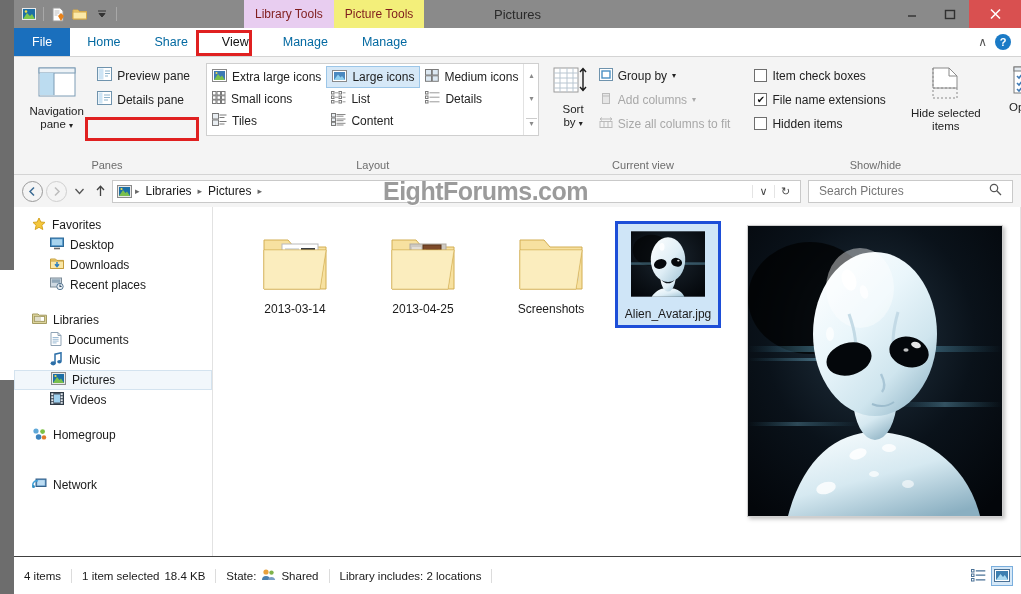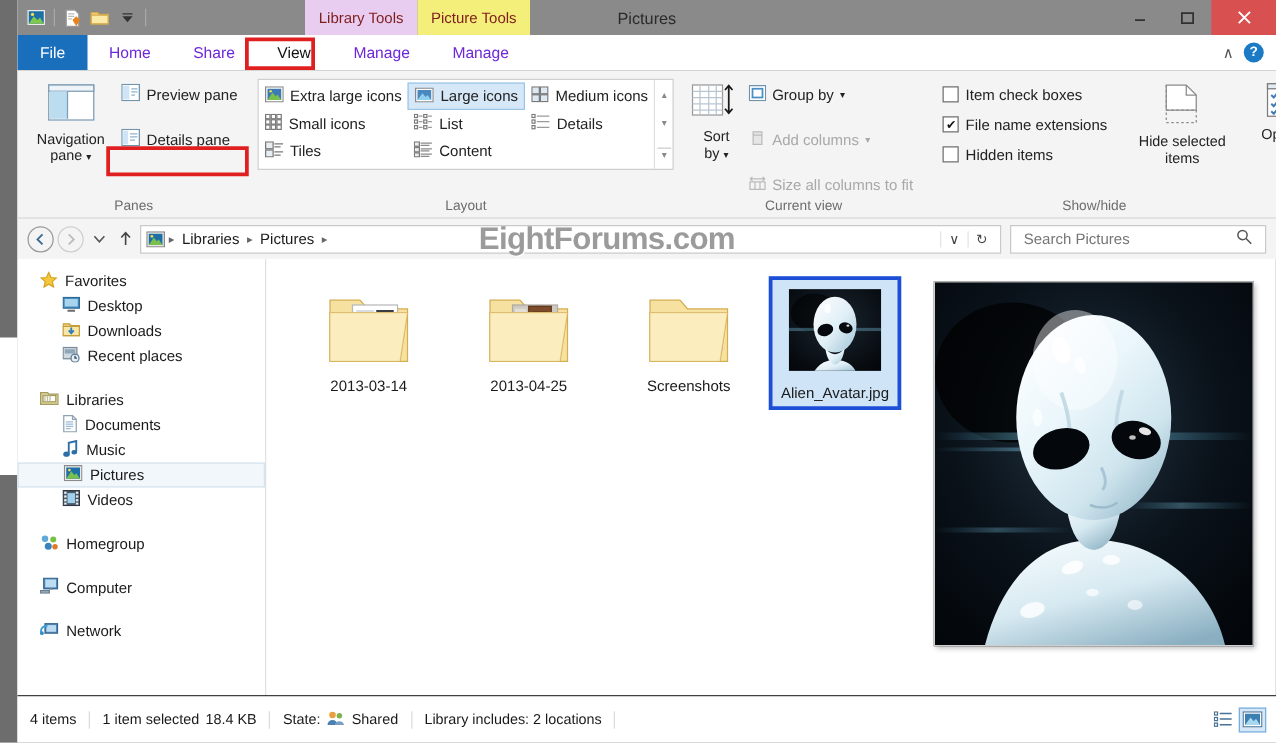--- a/index.html
+++ b/index.html
@@ -47,21 +47,21 @@
     color: #303030;
   }
   .wbtn.close { background: #d95050; color: #fff; width: 52px; }
   
   .tabstrip {
     height: 29px; background: #fff; flex: none; display: flex; align-items: stretch;
     position: relative; border-bottom: 1px solid #d4d4d4;
   }
   .tab {
     padding: 0 17px; display: flex; align-items: center; justify-content: center;
-    font-size: 12.5px; color: #6d28d9; position: relative;
+    font-size: 12.5px; color: #0369a1; position: relative;
   }
   .tab.file { background: #1a6fbd; color: #fff; padding: 0 18px; }
   .tab.active { color: #111; }
   .tab-red-box {
     position: absolute; left: 182px; top: 30px; width: 56px; height: 26px;
     border: 3px solid #e02020; pointer-events: none; z-index: 40;
   }
   .ribbon-right {
     margin-left: auto; display: flex; align-items: center; gap: 8px; padding-right: 10px;
   }
@@ -84,21 +84,21 @@
   .big-btn {
     width: 74px; display: flex; flex-direction: column; align-items: center;
     padding-top: 4px; text-align: center; font-size: 11.5px; color: #222; line-height: 13px;
   }
   .big-btn .ico { margin-bottom: 4px; }
   .small-btn {
     display: flex; align-items: center; gap: 5px; height: 21px;
     font-size: 12px; color: #222; padding: 0 4px; white-space: nowrap;
   }
   .small-btn.disabled { color: #a8a8a8; }
-  .stack { display: flex; flex-direction: column; gap: 15px; padding-top: 3px; }
+  .stack { display: flex; flex-direction: column; gap: 3px; padding-top: 3px; }
   
   .preview-red {
     position: absolute; left: 71px; top: 60px; width: 114px; height: 24px;
     border: 3px solid #e02020; z-index: 30; pointer-events: none;
   }
   
   .gallery {
     border: 1px solid #cfcfcf; background: #fff; display: flex;
     margin-top: 3px; height: 73px;
   }
@@ -679,29 +679,20 @@
               <circle cx="4" cy="4" r="2.6" fill="#5fa8d8"></circle>
               <circle cx="10.6" cy="4.6" r="2.4" fill="#7ac143"></circle>
               <circle cx="6.6" cy="10" r="2.8" fill="#3b82bd"></circle>
               <circle cx="12" cy="10.4" r="2.2" fill="#e07b2a"></circle>
             </svg></span>
         <span>Homegroup</span>
       </div>
 
       <div class="nav-gap"></div>
 
-      <div class="nav-item">
-        <span><svg width="15" height="13" viewBox="0 0 15 13">
-              <rect x="3" y="0.5" width="11" height="8.5" fill="#5a92c0" stroke="#34618a"></rect>
-              <rect x="4.2" y="1.6" width="8.6" height="6.2" fill="#bcdcf2"></rect>
-              <path d="M0.5 10.5 h7 v2 h-7 z" fill="#9fb4c6" stroke="#6c7f90"></path>
-              <path d="M7.5 9 h3" stroke="#6c7f90"></path>
-            </svg></span>
-        <span>Computer</span>
-      </div>
 
       <div class="nav-gap"></div>
 
       <div class="nav-item">
         <span><svg width="15" height="13" viewBox="0 0 15 13">
               <rect x="4" y="2" width="10" height="7.5" fill="#5a92c0" stroke="#34618a"></rect>
               <rect x="5.2" y="3.1" width="7.6" height="5.3" fill="#bcdcf2"></rect>
               <path d="M1 9 a4 4 0 0 1 5 -5" stroke="#3ea0d8" stroke-width="1.5" fill="none"></path>
               <circle cx="1.5" cy="9.5" r="1.5" fill="#2f8ec4"></circle>
             </svg></span>

